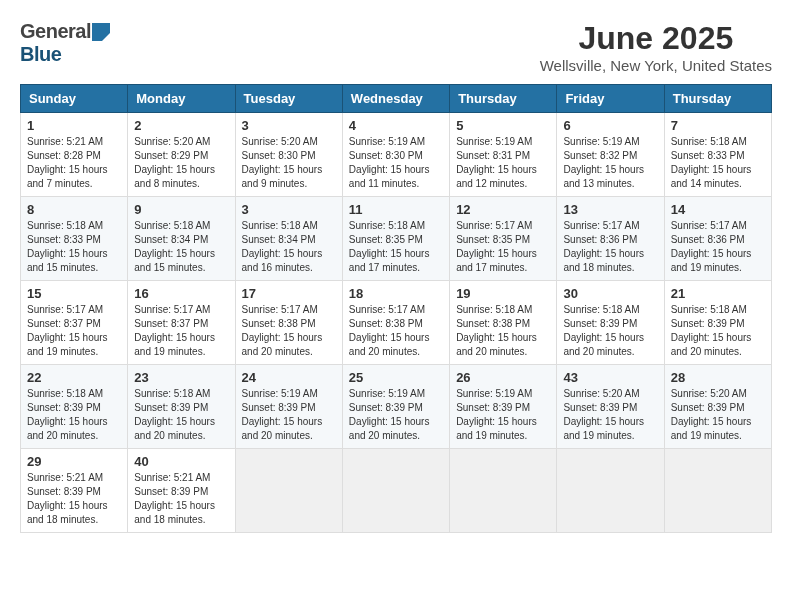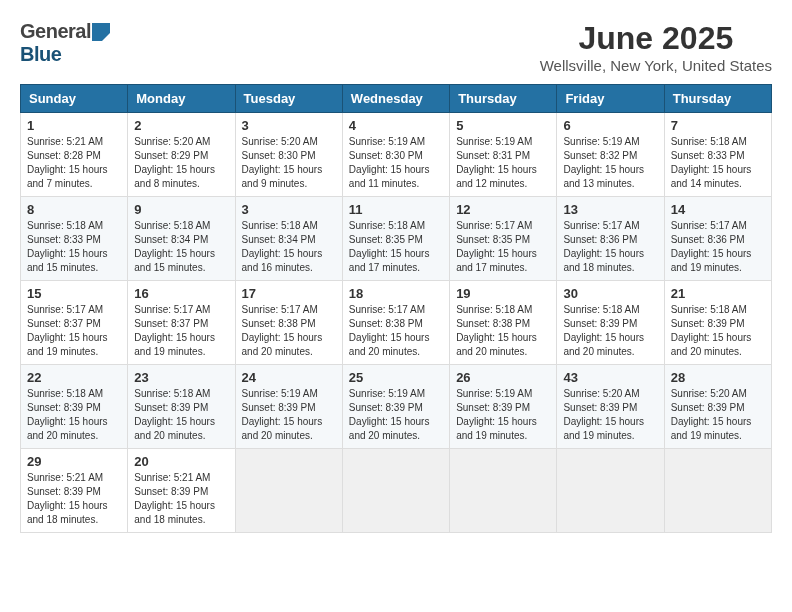--- a/index.html
+++ b/index.html
@@ -242,21 +242,21 @@
           <span class="day-number">28</span>
           <div class="day-info">Sunrise: 5:20 AM<br>Sunset: 8:39 PM<br>Daylight: 15 hours and 19 minutes.</div>
         </td>
       </tr>
       <tr>
         <td>
           <span class="day-number">29</span>
           <div class="day-info">Sunrise: 5:21 AM<br>Sunset: 8:39 PM<br>Daylight: 15 hours and 18 minutes.</div>
         </td>
         <td>
-          <span class="day-number">20</span>
+          <span class="day-number">40</span>
           <div class="day-info">Sunrise: 5:21 AM<br>Sunset: 8:39 PM<br>Daylight: 15 hours and 18 minutes.</div>
         </td>
         <td class="empty-cell"></td>
         <td class="empty-cell"></td>
         <td class="empty-cell"></td>
         <td class="empty-cell"></td>
         <td class="empty-cell"></td>
       </tr>
     </tbody>
 </table>

